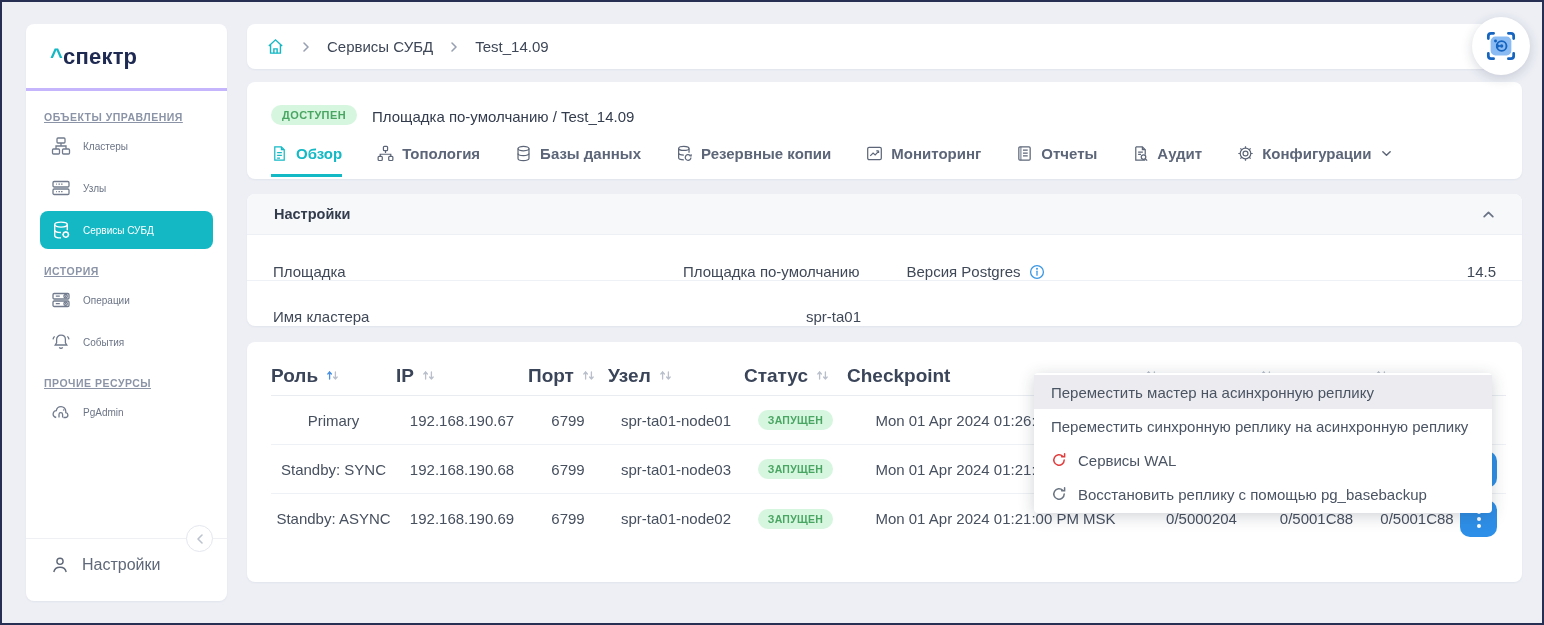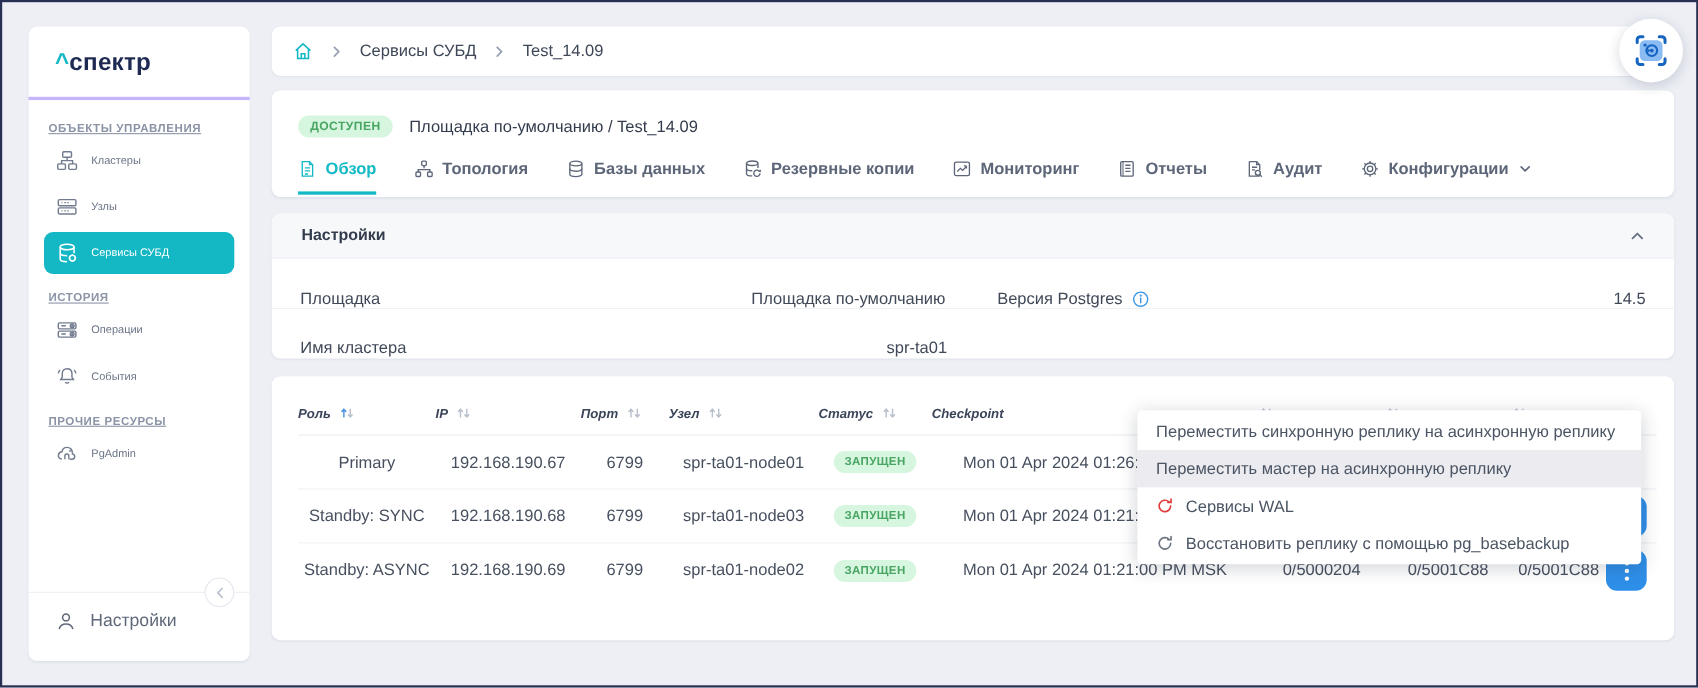--- a/index.html
+++ b/index.html
@@ -33,21 +33,21 @@
   
   .breadcrumb { position:absolute; left:245px; top:22px; width:1275px; height:45px; display:flex; align-items:center; gap:15px; padding:0 19px; }
   .crumb { font-size:15px; color:#3e4757; cursor:pointer; }
   .crumb-sep { color:#98a1b3; }
 
   
   .shot-btn { position:absolute; left:1470px; top:15px; width:58px; height:58px; border-radius:50%; background:#fff; box-shadow:0 3px 12px rgba(30,40,70,.18); display:flex; align-items:center; justify-content:center; z-index:40; cursor:pointer; }
 
   
   .header-card { position:absolute; left:245px; top:80px; width:1275px; height:97px; }
-  .status-row { display:flex; align-items:center; gap:15px; padding:23px 24px 0 24px; }
+  .status-row { display:flex; align-items:flex-end; gap:15px; padding:23px 24px 0 24px; }
   .badge { display:inline-block; font-size:11px; font-weight:700; letter-spacing:.4px; padding:4px 11px; border-radius:11px; background:#d7f6e0; color:#49a562; }
   .page-title { font-size:15px; color:#333c4d; }
   .tabs { display:flex; align-items:stretch; gap:35px; padding:0 24px; height:47px; margin-top:5px; }
   .tab { display:flex; align-items:center; gap:8px; font-size:15px; font-weight:700; color:#5c6678; position:relative; cursor:pointer; }
   .tab .ic { color:#5c6678; }
   .tab.active { color:#13b9c5; }
   .tab.active .ic { color:#13b9c5; }
   .tab.active::after { content:""; position:absolute; left:0; right:0; bottom:0; height:3px; background:#13b9c5; }
   .tab .chev { margin-left:2px; color:#5c6678; }
 
@@ -58,21 +58,21 @@
   .settings-head .ic { color:#6b7486; cursor:pointer; }
   .srow { display:flex; align-items:flex-end; height:45px; padding:0 26px; font-size:15px; color:#404958; }
   .srow + .srow { border-top:1px solid #eef1f5; }
   .pair { display:flex; justify-content:space-between; align-items:center; width:588px; }
   .pair.right { width:591px; margin-left:47px; }
   .pair .lbl { display:flex; align-items:center; gap:8px; }
 
   
   .table-card { position:absolute; left:245px; top:340px; width:1275px; height:240px; padding:14px 16px 0 24px; }
   .grid { display:grid; grid-template-columns:125px 132px 80px 136px 103px 297px 115px 115px 86px 46px; align-items:center; }
-  .thead { height:40px; border-bottom:1px solid #e9edf2; font-size:12px; font-weight:700; color:#3b4559;font-style:italic; }
+  .thead { height:40px; border-bottom:1px solid #e9edf2; font-size:19px; font-weight:700; color:#3b4559; }
   .th { display:flex; align-items:center; gap:7px; cursor:pointer; }
   .trow { height:49px; border-bottom:1px solid #eef1f5; font-size:15px; color:#47505f;text-align:center; }
   .trow:last-child { border-bottom:none; }
   .badge-run { display:inline-block; font-size:10.5px; font-weight:700; letter-spacing:.3px; padding:4px 10px; border-radius:11px; background:#d7f6e0; color:#49a562; }
   .chk { white-space:nowrap; overflow:visible; }
   .wal { white-space:nowrap; }
   .kebab { width:37px; height:37px; border-radius:10px; background:#2e8fe8; display:flex; flex-direction:column; align-items:center; justify-content:center; gap:3px; cursor:pointer; }
   .kebab i { width:4px; height:4px; border-radius:50%; background:#fff; }
   .kebab.covered { visibility:hidden; }
   .sort { flex:0 0 auto; }
@@ -580,25 +580,25 @@
         <div class="kebab">
           <i></i>
           <i></i>
           <i></i>
         </div>
       </div>
   </div>
 </div>
 
 <div class="context-menu">
+  <div class="menu-item hovered">
+    <span>Переместить мастер на асинхронную реплику</span>
+  </div>
   <div class="menu-item">
     <span>Переместить синхронную реплику на асинхронную реплику</span>
-  </div>
-  <div class="menu-item hovered">
-    <span>Переместить мастер на асинхронную реплику</span>
   </div>
   <div class="menu-item">
     <span class="ic ic-red">
         <svg width="16" height="16">
           <use href="#i-refresh"></use>
         </svg>
       </span>
     <span>Сервисы WAL</span>
   </div>
   <div class="menu-item">

